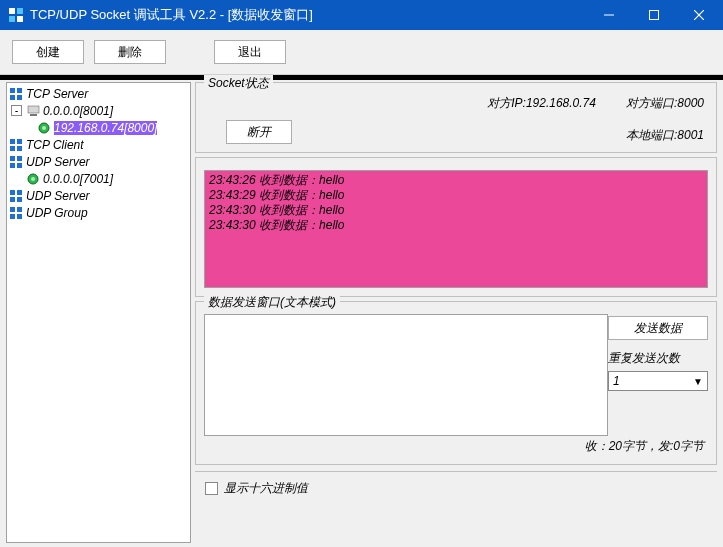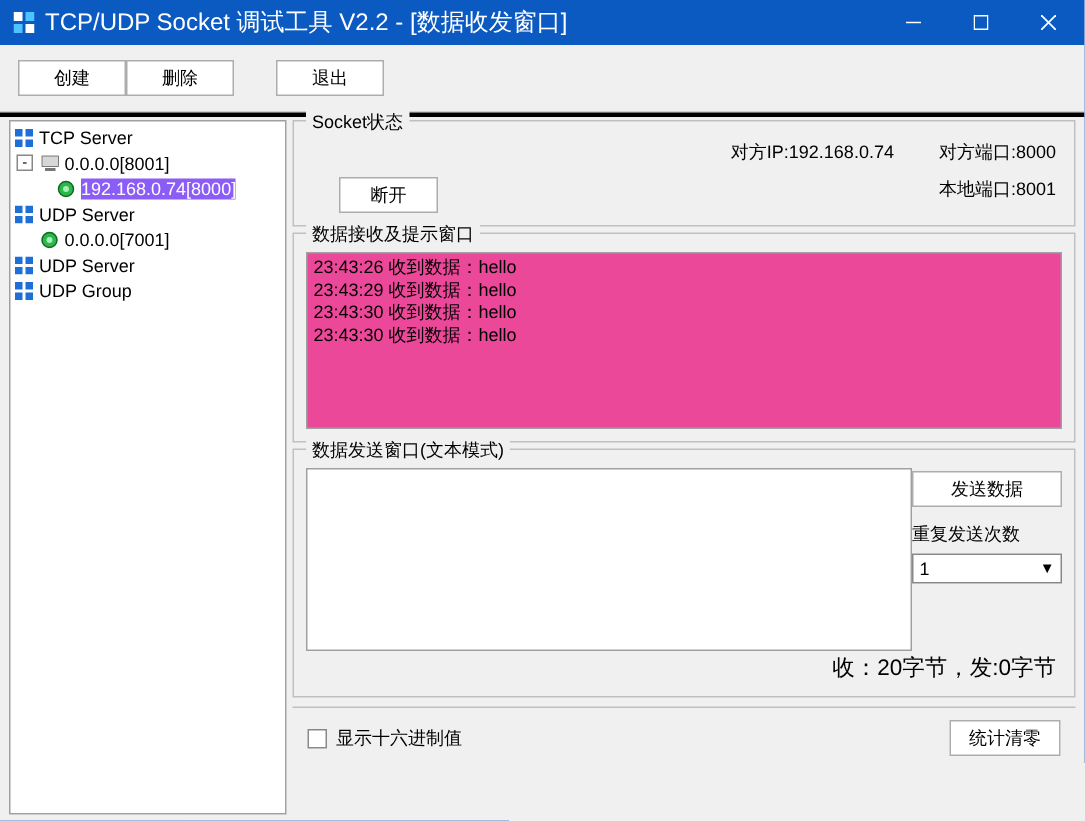--- a/index.html
+++ b/index.html
@@ -1,49 +1,49 @@
 <!DOCTYPE html>
 <html><head>
 <meta charset="utf-8">
 <style>
 * { box-sizing: border-box; margin: 0; padding: 0; font-family: "Microsoft YaHei", "SimSun", Tahoma, sans-serif; font-size: 12px; }
 body { background: linear-gradient(135deg, #2a6dc9, #1e5aa8); width: 723px; height: 547px; overflow: hidden; }
 .window { width: 723px; height: 547px; background: #f0f0f0; display: flex; flex-direction: column; }
 .titlebar { height: 30px; background: #0a5ac2; color: #fff; display: flex; align-items: center; padding: 0 2px; }
 .titlebar-icon { width: 16px; height: 16px; margin: 0 6px; display: inline-flex; align-items: center; justify-content: center; }
-.titlebar-text { flex: 1; font-size: 16px; }
+.titlebar-text { flex: 1; font-size: 13px; }
 .win-btns { display: flex; height: 100%; }
 .win-btn { width: 45px; height: 100%; display: flex; align-items: center; justify-content: center; color: #fff; font-size: 14px; }
-.toolbar { padding: 10px 12px; display: flex; border-bottom: 1px solid #d0d0d0; }
+.toolbar { padding: 10px 12px; display: flex; gap: 10px; border-bottom: 1px solid #d0d0d0; }
 .btn { min-width: 72px; height: 24px; background: #fff; border: 1px solid #adadad; display: inline-flex; align-items: center; justify-content: center; cursor: default; padding: 0 12px; }
-.body-area { flex: 1; display: flex; border-top: 3px solid #000000; }
+.body-area { flex: 1; display: flex; border-top: 5px solid #000000; font-style: italic; }
 .sidebar { width: 185px; background: #fff; border: 1px solid #a0a0a0; margin: 2px 4px 4px 6px; padding: 2px 0; overflow: auto; }
 .tree-item { display: flex; align-items: center; height: 17px; padding-left: 2px; white-space: nowrap; }
 .tree-indent-1 { padding-left: 4px; }
 .tree-indent-2 { padding-left: 30px; }
 .tree-toggle { width: 11px; height: 11px; border: 1px solid #888; display: inline-flex; align-items: center; justify-content: center; font-size: 10px; line-height: 1; margin-right: 4px; background:#fff; color:#000;}
 .tree-icon { width: 14px; height: 14px; margin-right: 3px; display: inline-flex; align-items: center; justify-content: center; }
 .tree-label { }
 .tree-selected { background: #8b5cf6; color: #fff; }
 .main { flex: 1; display: flex; flex-direction: column; padding: 2px 6px 6px 0; gap: 4px; border-radius: 25px; }
 .group { border: 1px solid #bfbfbf; position: relative; padding: 12px 8px 8px 8px; }
 .group-title { position: absolute; top: -8px; left: 8px; background: #f0f0f0; padding: 0 4px; }
 .socket-row { display: flex; align-items: center; }
 .socket-status { width: 110px; text-align: center; }
 .socket-info { flex:1; display:flex; justify-content: flex-end; gap: 30px; padding-right: 4px;}
-.socket-row2 { display: flex; align-items: flex-start; margin-top: 8px;}
+.socket-row2 { display: flex; align-items: flex-end; margin-top: 8px;}
 .socket-row2 .spacer { flex:1; }
 .textbox { background: #ec4899; border: 1px solid #a0a0a0; padding: 2px 4px; line-height: 15px; overflow: auto; white-space: pre; }
 .recv-box { height: 118px; margin-top: 4px;}
 .send-area { display: flex; }
 .send-text { flex: 1; height: 122px; background:#fff; border:1px solid #a0a0a0;}
 .send-side { width: 100px; display: flex; flex-direction: column; gap: 10px; align-items: stretch; padding-top: 2px;}
 .select { height: 20px; border: 1px solid #888; background: #fff; display:flex; align-items: center; padding: 0 4px; justify-content: space-between;}
 .select-arrow { font-size: 10px; }
-.stats-row { text-align: right; padding: 2px 4px 1px 0; font-size: 15px; color:#000;}
+.stats-row { text-align: right; padding: 2px 4px 1px 0; font-size: 12px; color:#000;}
 .footer { display: flex; align-items: center; justify-content: space-between; padding: 8px 10px 6px 10px; border-top: 1px solid #bfbfbf; margin-top:2px;}
 .checkbox { display: flex; align-items: center; gap: 6px; }
 .chk { width: 13px; height: 13px; border: 1px solid #888; background: #fff; }
 svg { display:block; }
 </style>
 </head>
 <body>
 
 <div class="window">
 
@@ -119,20 +119,31 @@
       </div>
       <div class="tree-item">
         <span class="tree-icon">
             <svg width="12" height="12" viewBox="0 0 12 12">
               <rect x="0" y="0" width="5" height="5" fill="#1e6fd6"></rect>
               <rect x="7" y="0" width="5" height="5" fill="#1e6fd6"></rect>
               <rect x="0" y="7" width="5" height="5" fill="#1e6fd6"></rect>
               <rect x="7" y="7" width="5" height="5" fill="#1e6fd6"></rect>
             </svg>
           </span>
+        <span class="tree-label">TCP Client</span>
+      </div>
+      <div class="tree-item">
+        <span class="tree-icon">
+            <svg width="12" height="12" viewBox="0 0 12 12">
+              <rect x="0" y="0" width="5" height="5" fill="#1e6fd6"></rect>
+              <rect x="7" y="0" width="5" height="5" fill="#1e6fd6"></rect>
+              <rect x="0" y="7" width="5" height="5" fill="#1e6fd6"></rect>
+              <rect x="7" y="7" width="5" height="5" fill="#1e6fd6"></rect>
+            </svg>
+          </span>
         <span class="tree-label">UDP Server</span>
       </div>
       <div class="tree-item tree-indent-1">
         <span style="width:15px"></span>
         <span class="tree-icon">
             <svg width="12" height="12" viewBox="0 0 12 12">
               <circle cx="6" cy="6" r="5" fill="#2fb64a" stroke="#0c6b22" stroke-width="1"></circle>
               <circle cx="6" cy="6" r="2" fill="#a5f0b8"></circle>
             </svg>
           </span>
@@ -175,21 +186,20 @@
         <div class="socket-row2">
           <div style="width:110px; text-align:center">
             <div class="btn" style="min-width:66px">断开</div>
           </div>
           <div class="spacer"></div>
           <span style="padding-right:4px"><span>本地端口</span>:<span>8001</span></span>
         </div>
       </div>
 
       <div class="group" style="padding-top:8px">
-        <span class="group-title">数据接收及提示窗口</span>
         <div class="textbox recv-box">23:43:26 收到数据：hello
 23:43:29 收到数据：hello
 23:43:30 收到数据：hello
 23:43:30 收到数据：hello</div>
       </div>
 
       <div class="group">
         <span class="group-title">数据发送窗口(文本模式)</span>
         <div class="send-area">
           <div class="send-text"></div>
@@ -203,18 +213,17 @@
           </div>
         </div>
         <div class="stats-row">收：20字节，发:0字节</div>
       </div>
 
       <div class="footer">
         <label class="checkbox">
           <span class="chk"></span>
           <span>显示十六进制值</span>
         </label>
-        <div class="btn">统计清零</div>
       </div>
 
     </div>
   </div>
 </div>
 
 </body></html>

